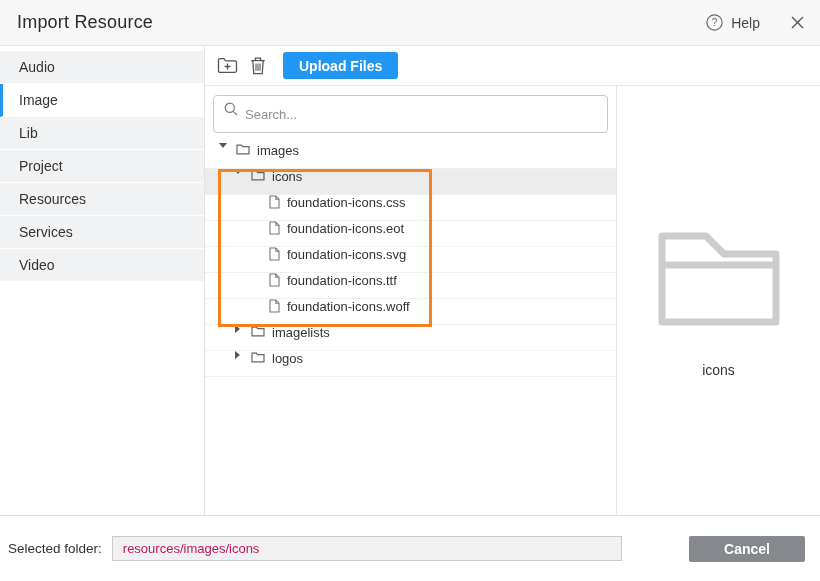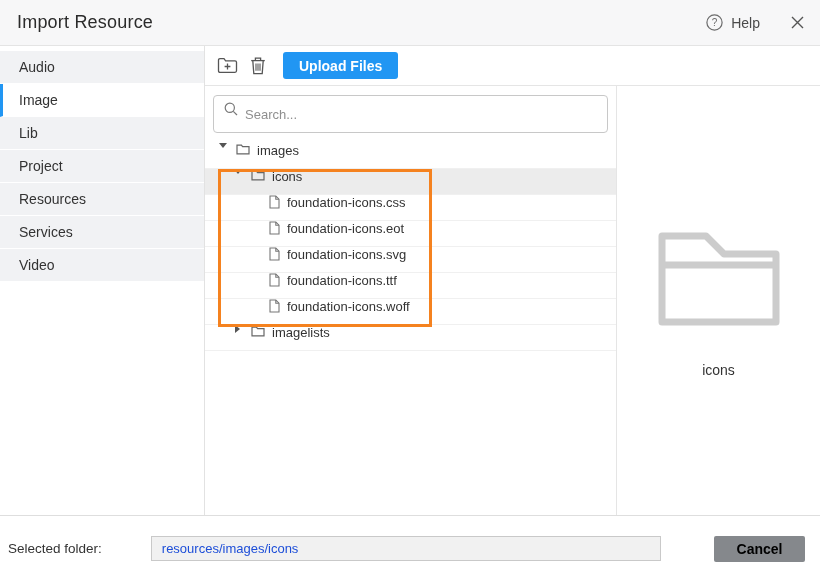--- a/index.html
+++ b/index.html
@@ -81,25 +81,25 @@
   .preview-label { margin-top: 36px; font-size: 14px; color: #333; }
 
   
   .footer {
     height: 66px; flex: 0 0 66px; border-top: 1px solid #dedede; background: #fff;
     display: flex; align-items: center; padding: 0 15px 0 8px; justify-content: space-between;
   }
   .footer-label { font-size: 13.5px; color: #333; margin-right: 10px; white-space: nowrap; }
   .path-input {
     width: 510px; height: 25px; background: #f1f1f1; border: 1px solid #c9c9c9;
-    font-size: 13px; font-family: inherit; color: #1d4ed8; padding: 0 10px; outline: none; margin-left: 39px;
+    font-size: 13px; font-family: inherit; color: #be185d; padding: 0 10px; outline: none;
   }
   .footer-spacer { flex: 1 1 auto; }
   .cancel-btn {
-    width: 91px; height: 26px; background: #85888c; color: #000000; border: none;
+    width: 116px; height: 26px; background: #85888c; color: #ffffff; border: none;
     border-radius: 2px; font-size: 14px; font-weight: 700; font-family: inherit; cursor: pointer;
   }
 
   svg { display: block; }
 </style>
 </head>
 <body>
 
 <div class="dialog">
 
@@ -275,20 +275,33 @@
                   </svg>
                 </span>
               <span class="node-icon">
                   <svg width="14" height="12" viewBox="0 0 14 12">
                     <path d="M1 10.8 V2.1 H5.4 L6.6 3.7 H13 V10.8 Z" fill="none" stroke="#666" stroke-width="1.2"></path>
                   </svg>
                 </span>
               <span>imagelists</span>
             </div>
 
+            <div class="tree-row indent-1">
+              <span class="caret">
+                  <svg width="5" height="8" viewBox="0 0 5 8">
+                    <polygon points="0,0 5,4 0,8" fill="#555"></polygon>
+                  </svg>
+                </span>
+              <span class="node-icon">
+                  <svg width="14" height="12" viewBox="0 0 14 12">
+                    <path d="M1 10.8 V2.1 H5.4 L6.6 3.7 H13 V10.8 Z" fill="none" stroke="#666" stroke-width="1.2"></path>
+                  </svg>
+                </span>
+              <span>logos</span>
+            </div>
 
             <div class="highlight-box"></div>
           </div>
         </div>
 
         <div class="preview-panel">
           <div class="preview-folder">
             <svg width="122" height="94" viewBox="0 0 122 94">
               <path d="M4 90 V4 H48 L66 22 H118 V90 Z" fill="none" stroke="#cccccc" stroke-width="7" stroke-linejoin="round"></path>
               <path d="M4 33 H118" stroke="#cccccc" stroke-width="7" fill="none"></path>

